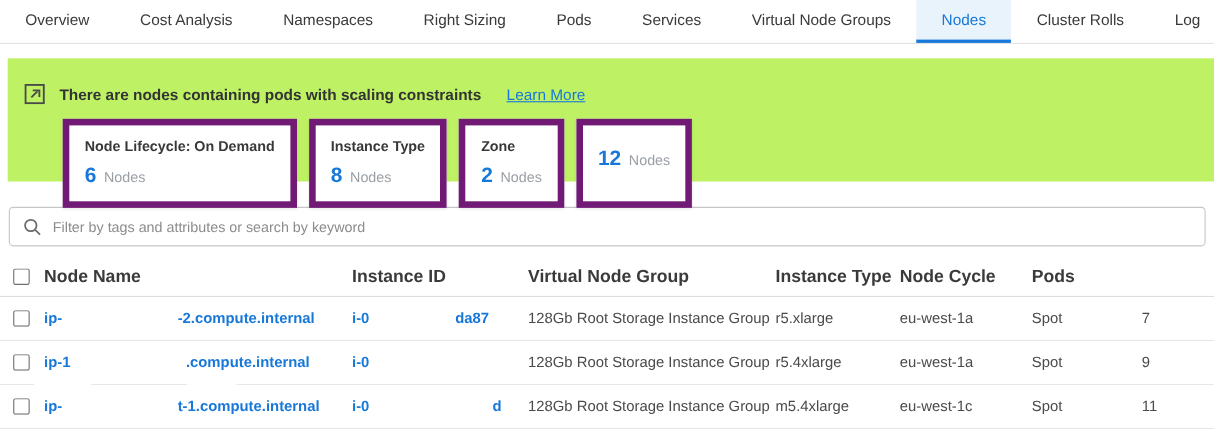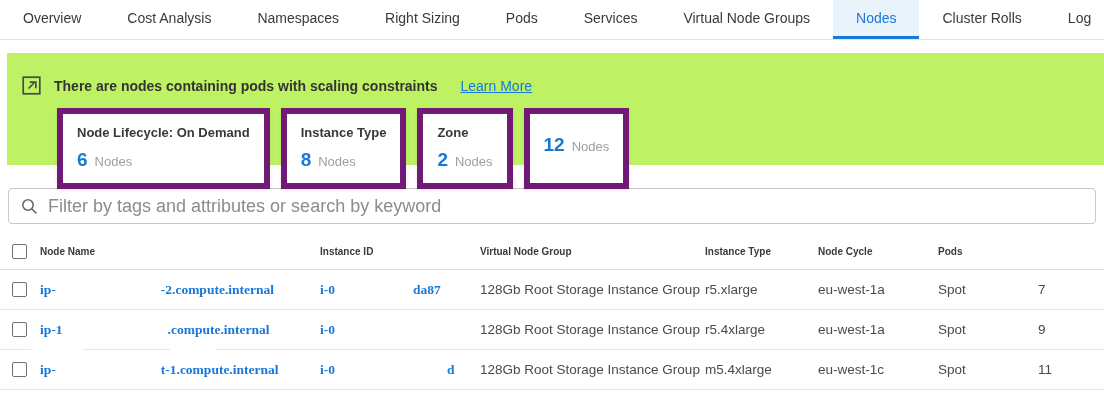--- a/index.html
+++ b/index.html
@@ -22,32 +22,32 @@
   .card { background:#fff; border:6px solid #701a75; box-shadow:0 1px 3px rgba(0,0,0,.10);
           padding:11px 14px 12px 14px; min-height:62px; }
   .card-title { font-size:13px; font-weight:bold; color:#383838; white-space:nowrap; }
   .card-stat { margin-top:9px; display:flex; align-items:baseline; gap:7px; }
   .card-count { font-size:19px; font-weight:bold; color:#1778d9; }
   .card-unit { font-size:13px; color:#9aa0a6; }
 
   
   .search { margin:23px 8px 0 8px; height:36px; border:1px solid #c6c6c6; border-radius:4px;
             display:flex; align-items:center; padding:0 12px; gap:10px; background:#fff; }
-  .search input { border:none; outline:none; flex:1; font-size:18px; color:#3a3a3a;
+  .search input { border:none; outline:none; flex:1; font-size:13px; color:#3a3a3a;
                   font-family:"Liberation Sans","DejaVu Sans",sans-serif; background:transparent; }
   .search input::placeholder { color:#8c8c8c; }
 
   
   .grid { display:grid; grid-template-columns:40px 280px 160px 225px 113px 120px 100px 1fr; align-items:center; }
-  .thead { margin-top:10px; height:36px; border-bottom:1px solid #dedede; font-weight:bold; font-size:10px; color:#3a3a3a; }
+  .thead { margin-top:10px; height:36px; border-bottom:1px solid #dedede; font-weight:bold; font-size:16px; color:#3a3a3a; }
   .row { height:40px; border-bottom:1px solid #e7e7e7; font-size:13.5px; color:#4a4a4a; position:relative; }
   .cb { width:15px; height:15px; border:1px solid #6f6f6f; border-radius:2px; margin-left:12px; background:#fff; cursor:pointer; }
   .cell { white-space:nowrap; overflow:hidden; }
   .frag { display:flex; align-items:center; }
-  .link { color:#1778d9; font-weight:bold; cursor:pointer;font-family:Liberation Serif, serif; }
+  .link { color:#1778d9; font-weight:bold; cursor:pointer; }
   .gap-a { display:inline-block; width:105px; }
   .gap-b { display:inline-block; width:78px; }
   .gap-c { display:inline-block; width:112px; }
   .notch { position:absolute; bottom:-1px; height:2px; background:#fff; }
   .notch1 { left:31px; width:52px; }
   .notch2 { left:170px; width:45px; }
 </style>
 </head>
 <body>
 

